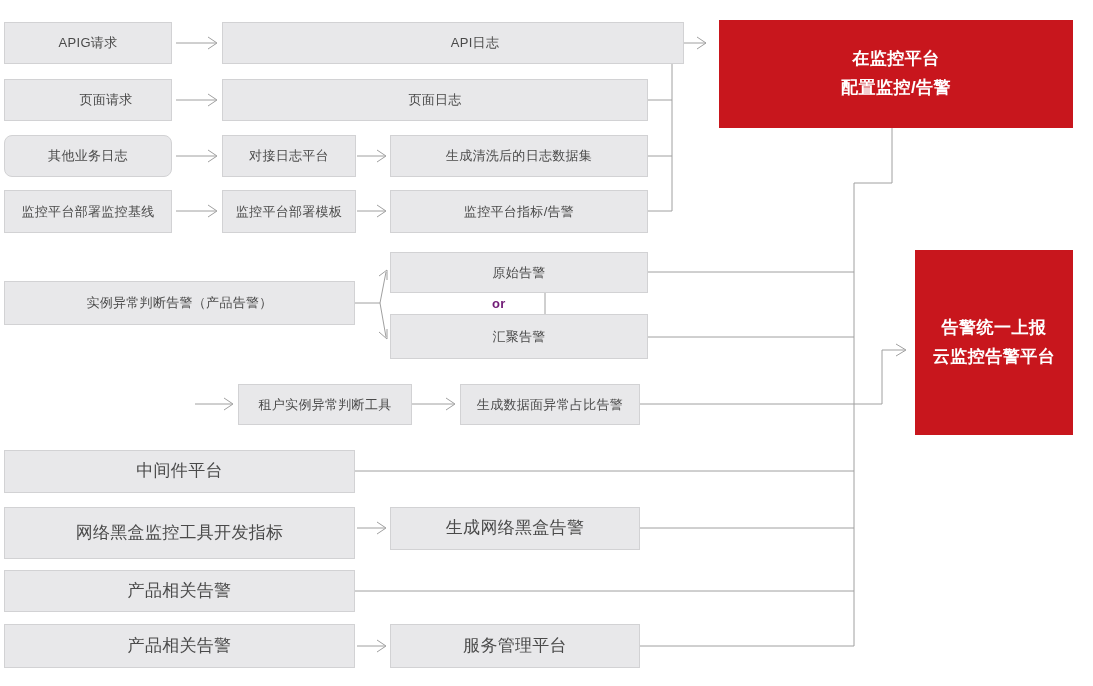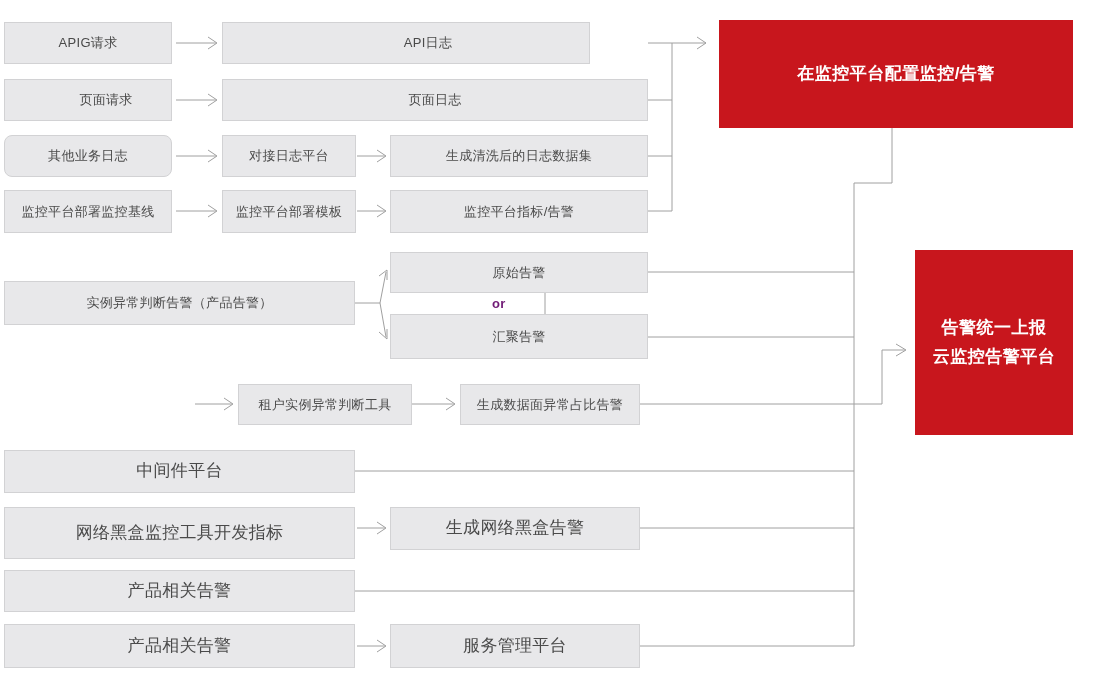--- a/index.html
+++ b/index.html
@@ -140,26 +140,26 @@
   </svg>
 
   <div class="node" style="left:4px;  top:22px;  width:168px; height:42px;">APIG请求</div>
   <div class="node" style="left:4px;  top:79px;  width:168px; height:42px;padding-left:36px;">页面请求</div>
   <div class="node" style="left:4px;  top:135px; width:168px; height:42px;border-radius:8px;">其他业务日志</div>
   <div class="node" style="left:4px;  top:190px; width:168px; height:43px;">监控平台部署监控基线</div>
 
   <div class="node" style="left:222px; top:135px; width:134px; height:42px;">对接日志平台</div>
   <div class="node" style="left:222px; top:190px; width:134px; height:43px;">监控平台部署模板</div>
 
-  <div class="node" style="left:222px; top:22px;  width:368px; height:42px;padding-left:44px;">API日志</div>
+  <div class="node" style="left:222px; top:22px;  width:462px; height:42px;padding-left:44px;">API日志</div>
   <div class="node" style="left:222px; top:79px;  width:426px; height:42px;">页面日志</div>
   <div class="node" style="left:390px; top:135px; width:258px; height:42px;">生成清洗后的日志数据集</div>
   <div class="node" style="left:390px; top:190px; width:258px; height:43px;">监控平台指标/告警</div>
 
-  <div class="node red" style="left:719px; top:20px; width:354px; height:108px; flex-direction:row;">
+  <div class="node red" style="left:719px; top:20px; width:354px; height:108px; flex-direction:column;">
     <span>在监控平台</span>
     <span>配置监控/告警</span>
   </div>
 
   <div class="node" style="left:4px; top:281px; width:351px; height:44px;">实例异常判断告警（产品告警）</div>
   <div class="node" style="left:390px; top:252px; width:258px; height:41px;">原始告警</div>
   <div class="node" style="left:390px; top:314px; width:258px; height:45px;">汇聚告警</div>
   <div class="or-label" style="left:492px; top:296px;">or</div>
 
   <div class="node" style="left:238px; top:384px; width:174px; height:41px;">租户实例异常判断工具</div>

